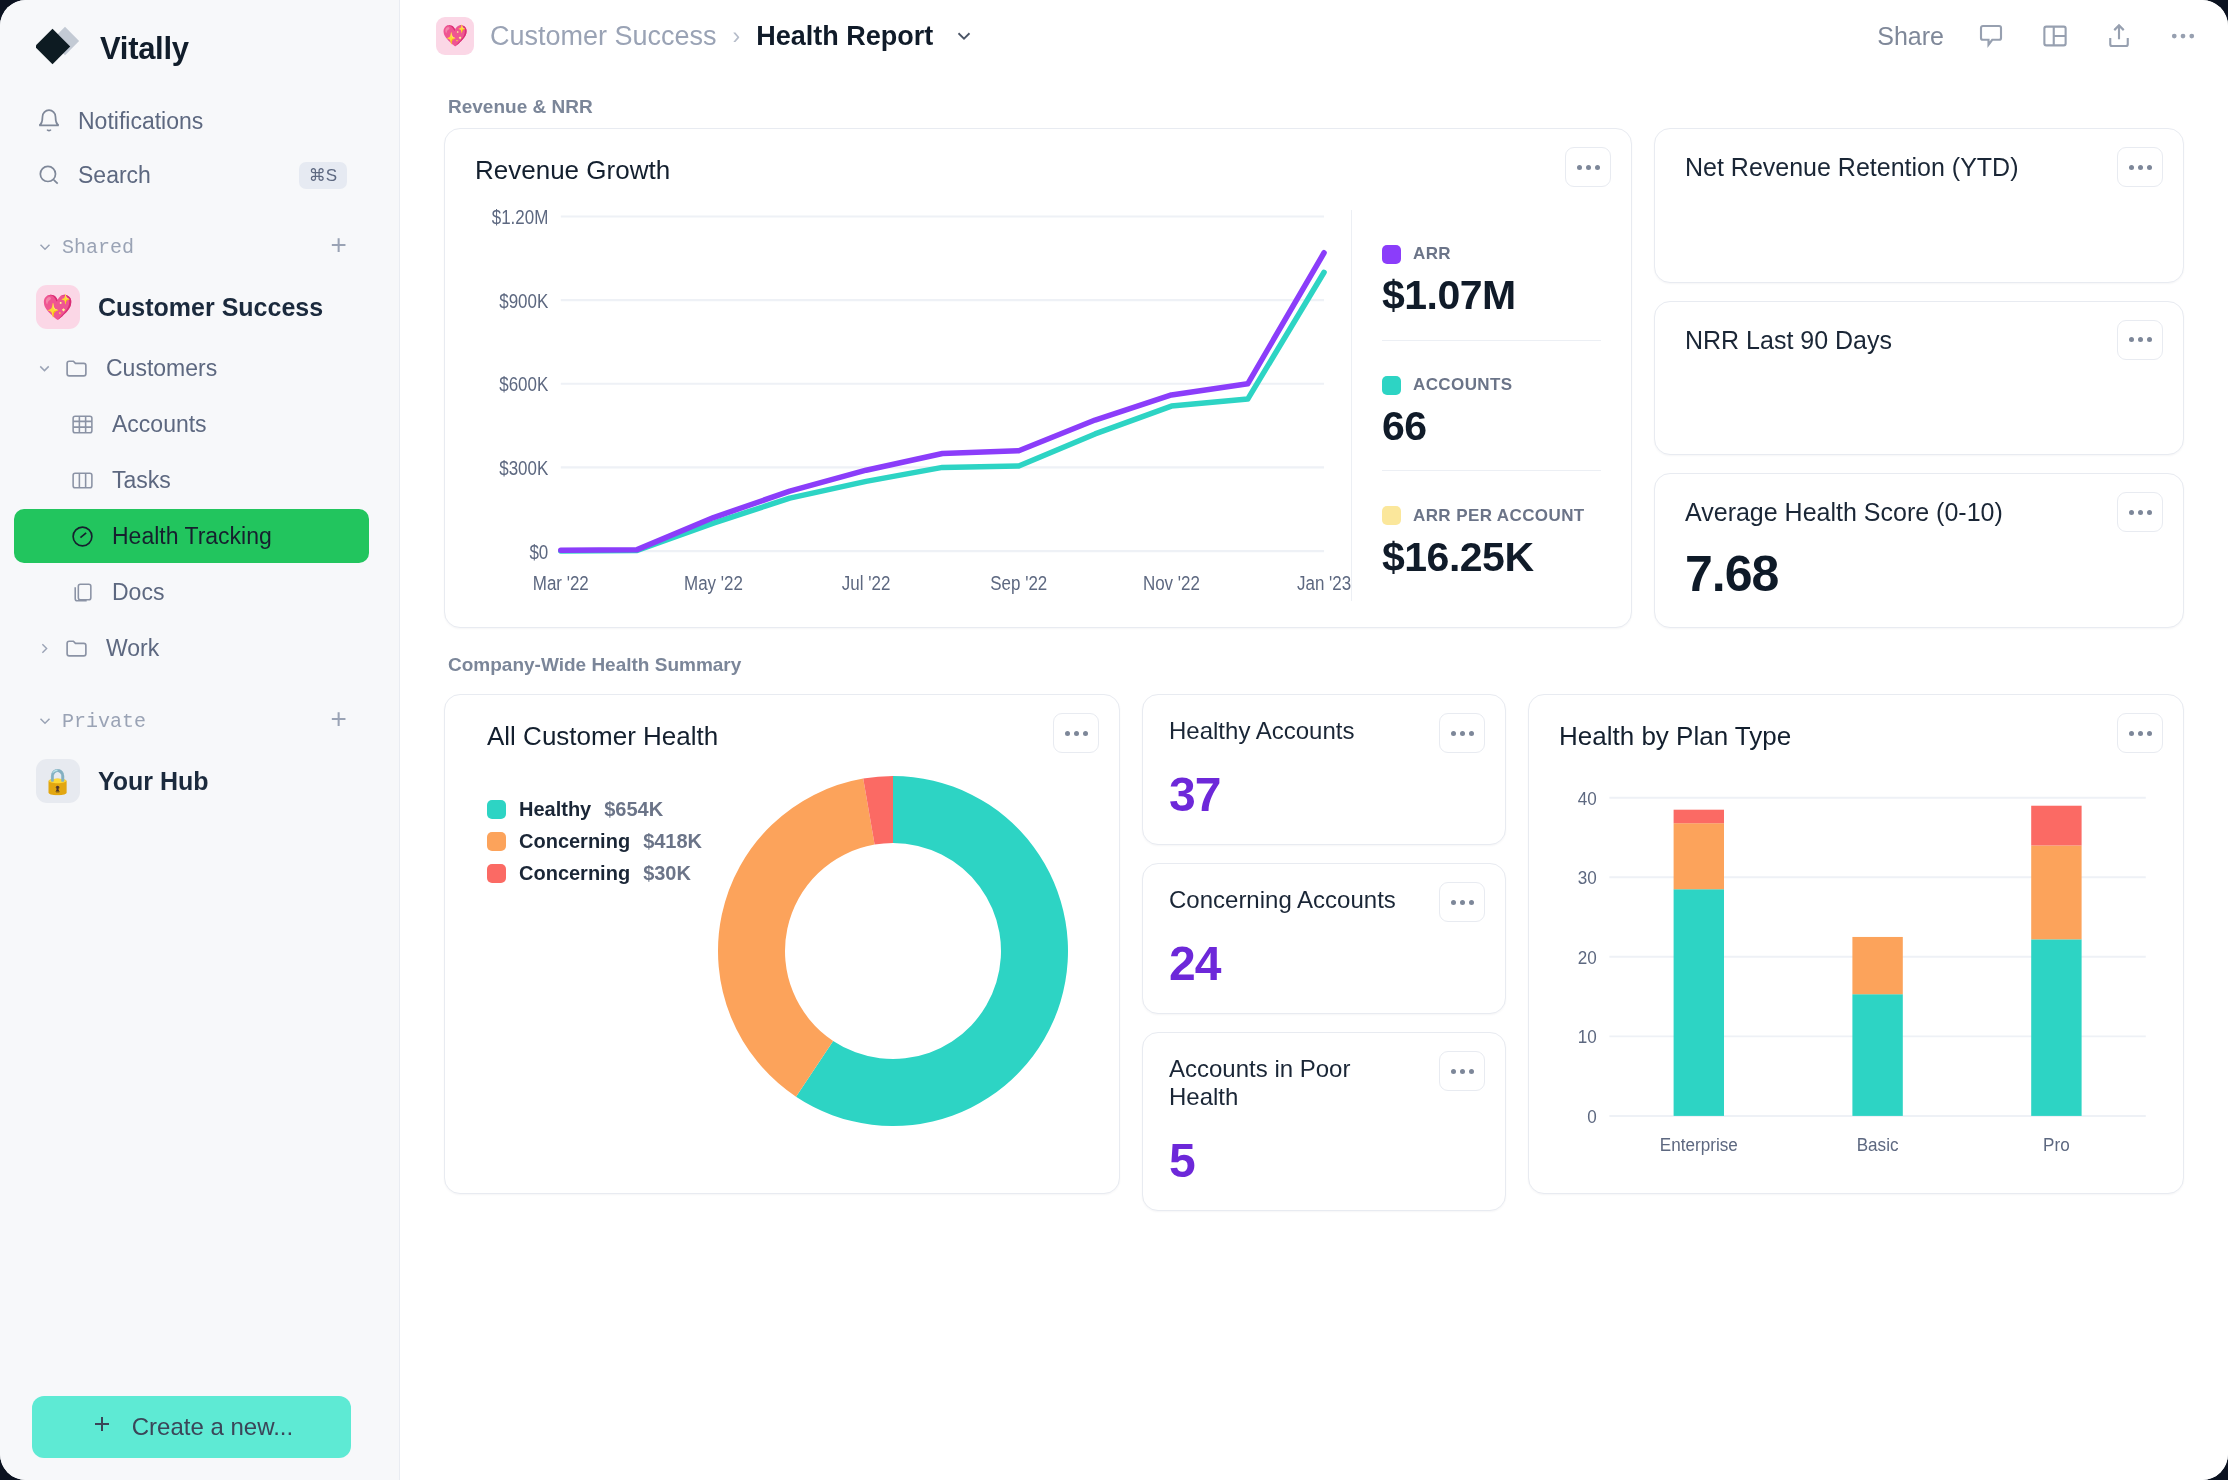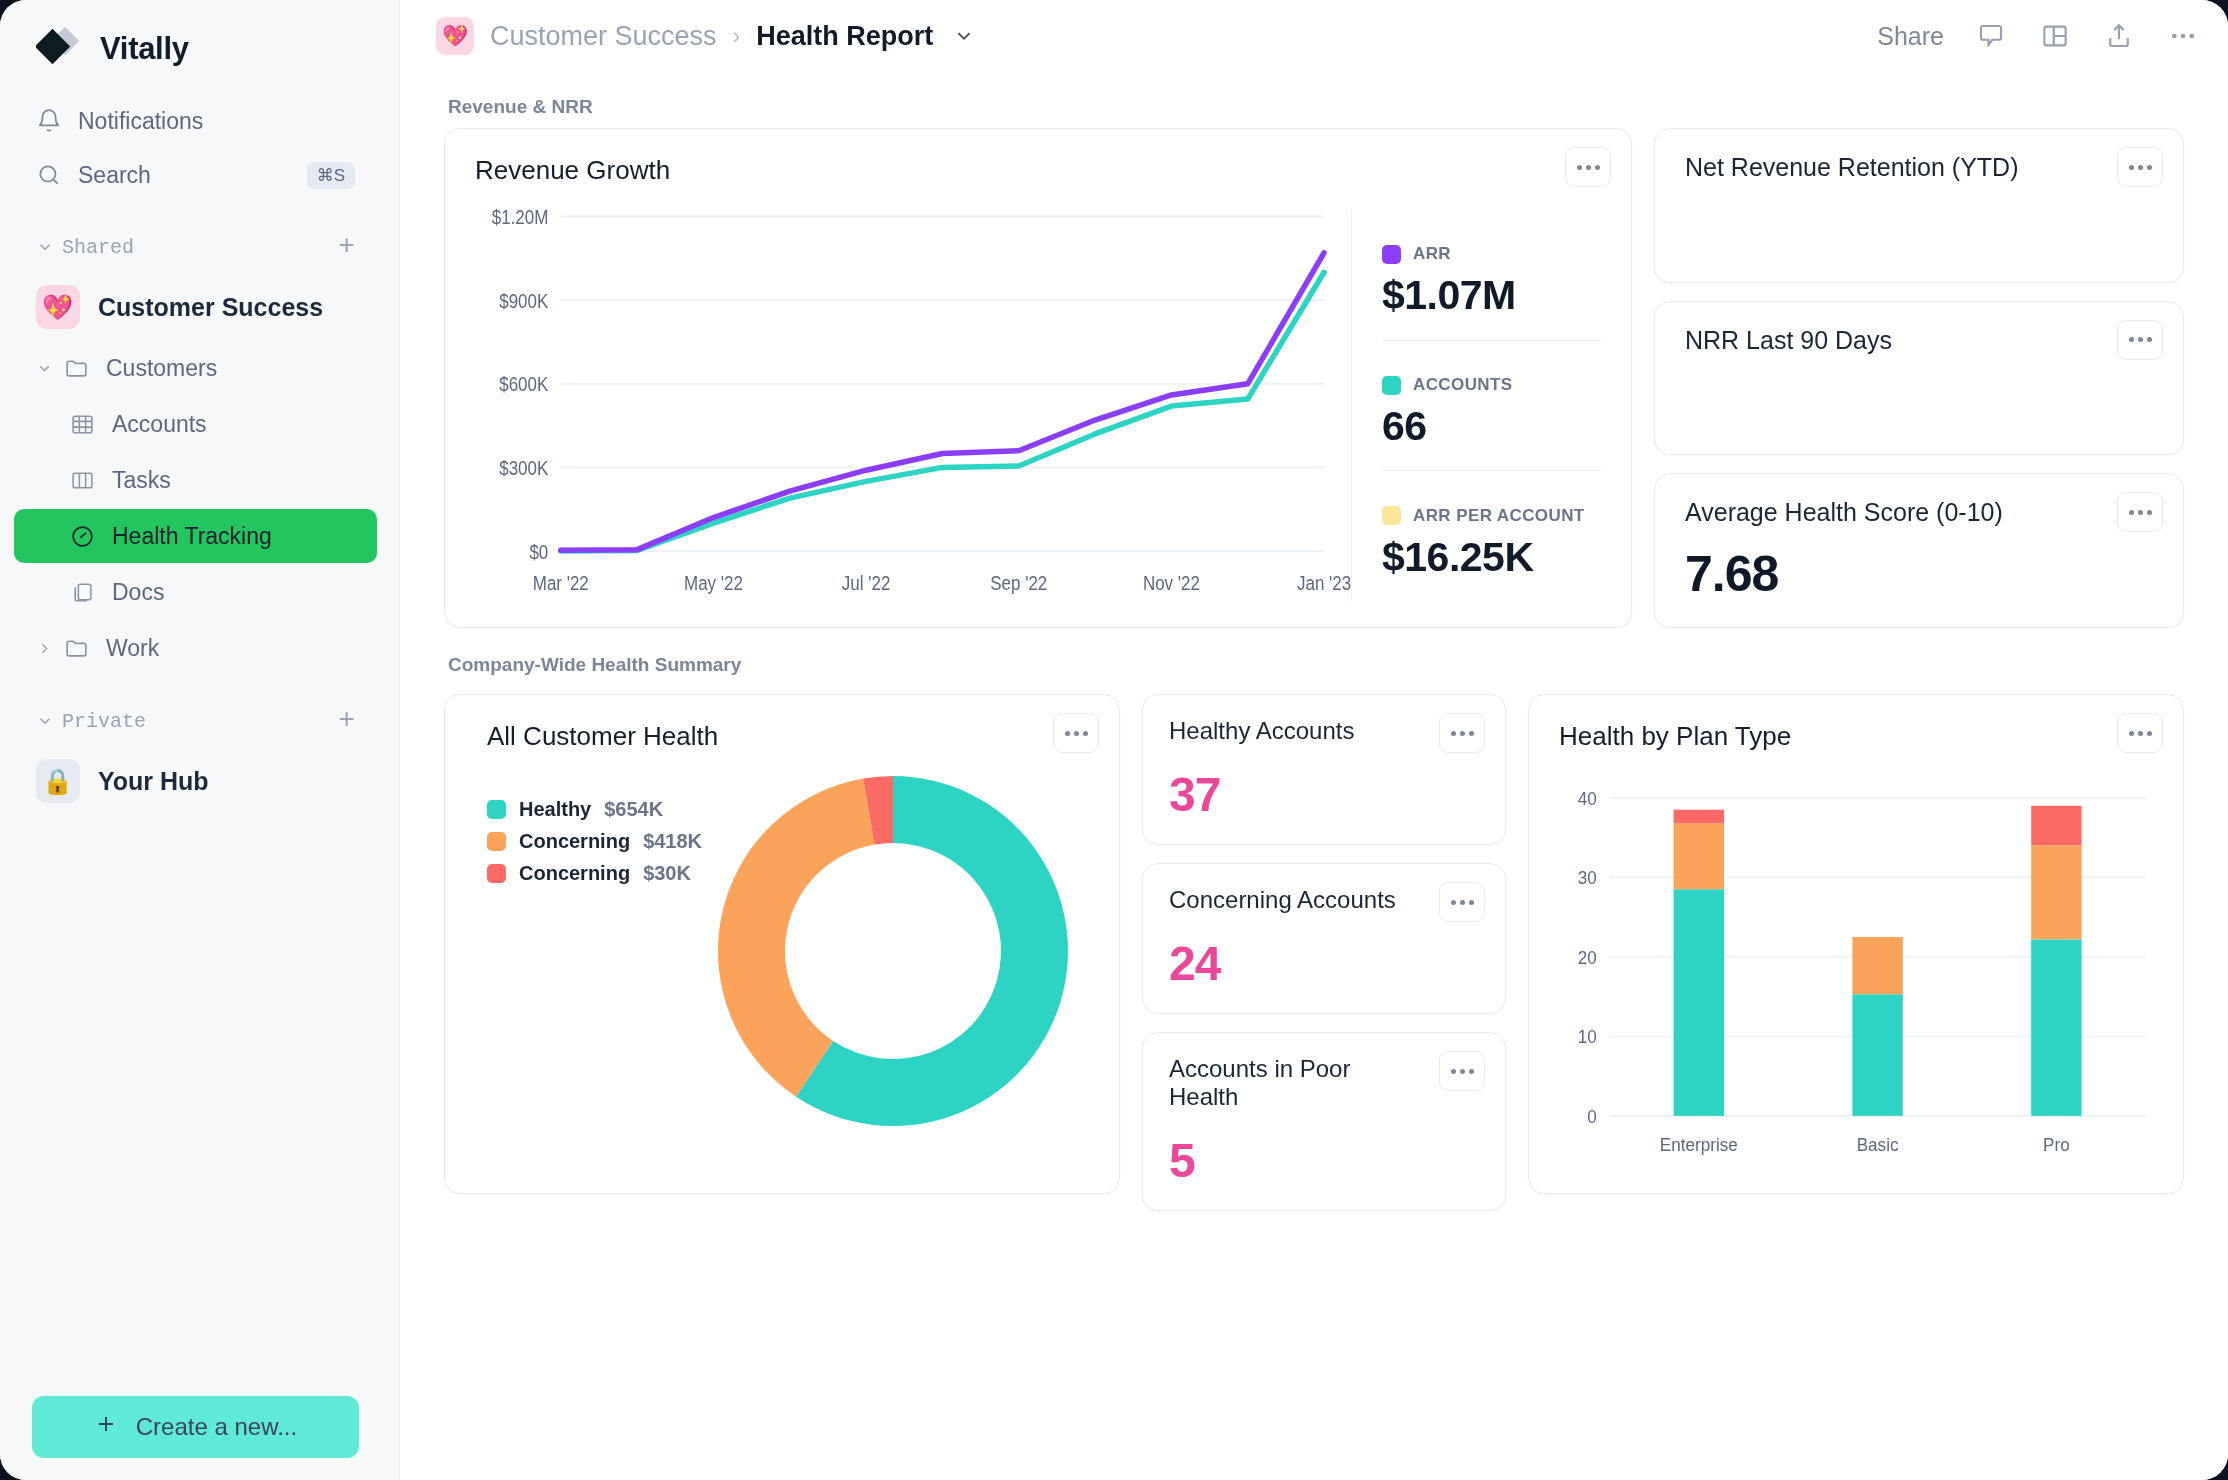--- a/index.html
+++ b/index.html
@@ -17,21 +17,21 @@
     border-radius: 26px;
     overflow: hidden;
   }
 
   
   .sidebar {
     width: 400px; height: 100%;
     background: #f7f8fa;
     border-right: 1px solid #e9ecf2;
     display: flex; flex-direction: column;
-    padding: 0 8px 22px 0;
+    padding: 0 16px 22px 0;
     flex: 0 0 400px;
   }
   .brand {
     display: flex; align-items: center; gap: 18px;
     padding: 26px 0 22px 36px;
   }
   .brand-logo { width: 46px; height: 46px; position: relative; }
   .brand-name {
     font-size: 31px; font-weight: 700; color: #111d2b; letter-spacing: -0.3px;
   }
@@ -148,21 +148,21 @@
   .donut-card { width: 676px; flex: 0 0 676px; padding: 26px 42px; position: relative; }
   .donut-legend { margin-top: 46px; display: flex; flex-direction: column; gap: 9px; }
   .dl-row { display: flex; align-items: center; gap: 13px; font-size: 20px; }
   .dl-name { color: #1a2636; font-weight: 700; }
   .dl-val { color: #6b7488; font-weight: 600; }
   .donut-wrap { position: absolute; right: 48px; top: 78px; width: 356px; height: 356px; }
 
   .mid-col { width: 364px; flex: 0 0 364px; display: flex; flex-direction: column; gap: 18px; }
   .mid-card { flex: 1; padding: 22px 26px; }
   .mid-label { font-size: 24px; color: #1a2636; padding-right: 54px; }
-  .mid-value { font-size: 48px; font-weight: 700; color: #ec4899; margin-top: 22px; letter-spacing: -1px; }
+  .mid-value { font-size: 48px; font-weight: 700; color: #6d28d9; margin-top: 22px; letter-spacing: -1px; }
 
   .bar-card { flex: 1; padding: 26px 30px; display: flex; flex-direction: column; }
   .bar-body { flex: 1; margin-top: 22px; position: relative; }
 
   .axis-txt { font-size: 19px; fill: #5d6880; font-family: "Liberation Sans", sans-serif; }
   .grid-line { stroke: #eef1f6; stroke-width: 2; }
 </style>
 </head>
 <body>
 

